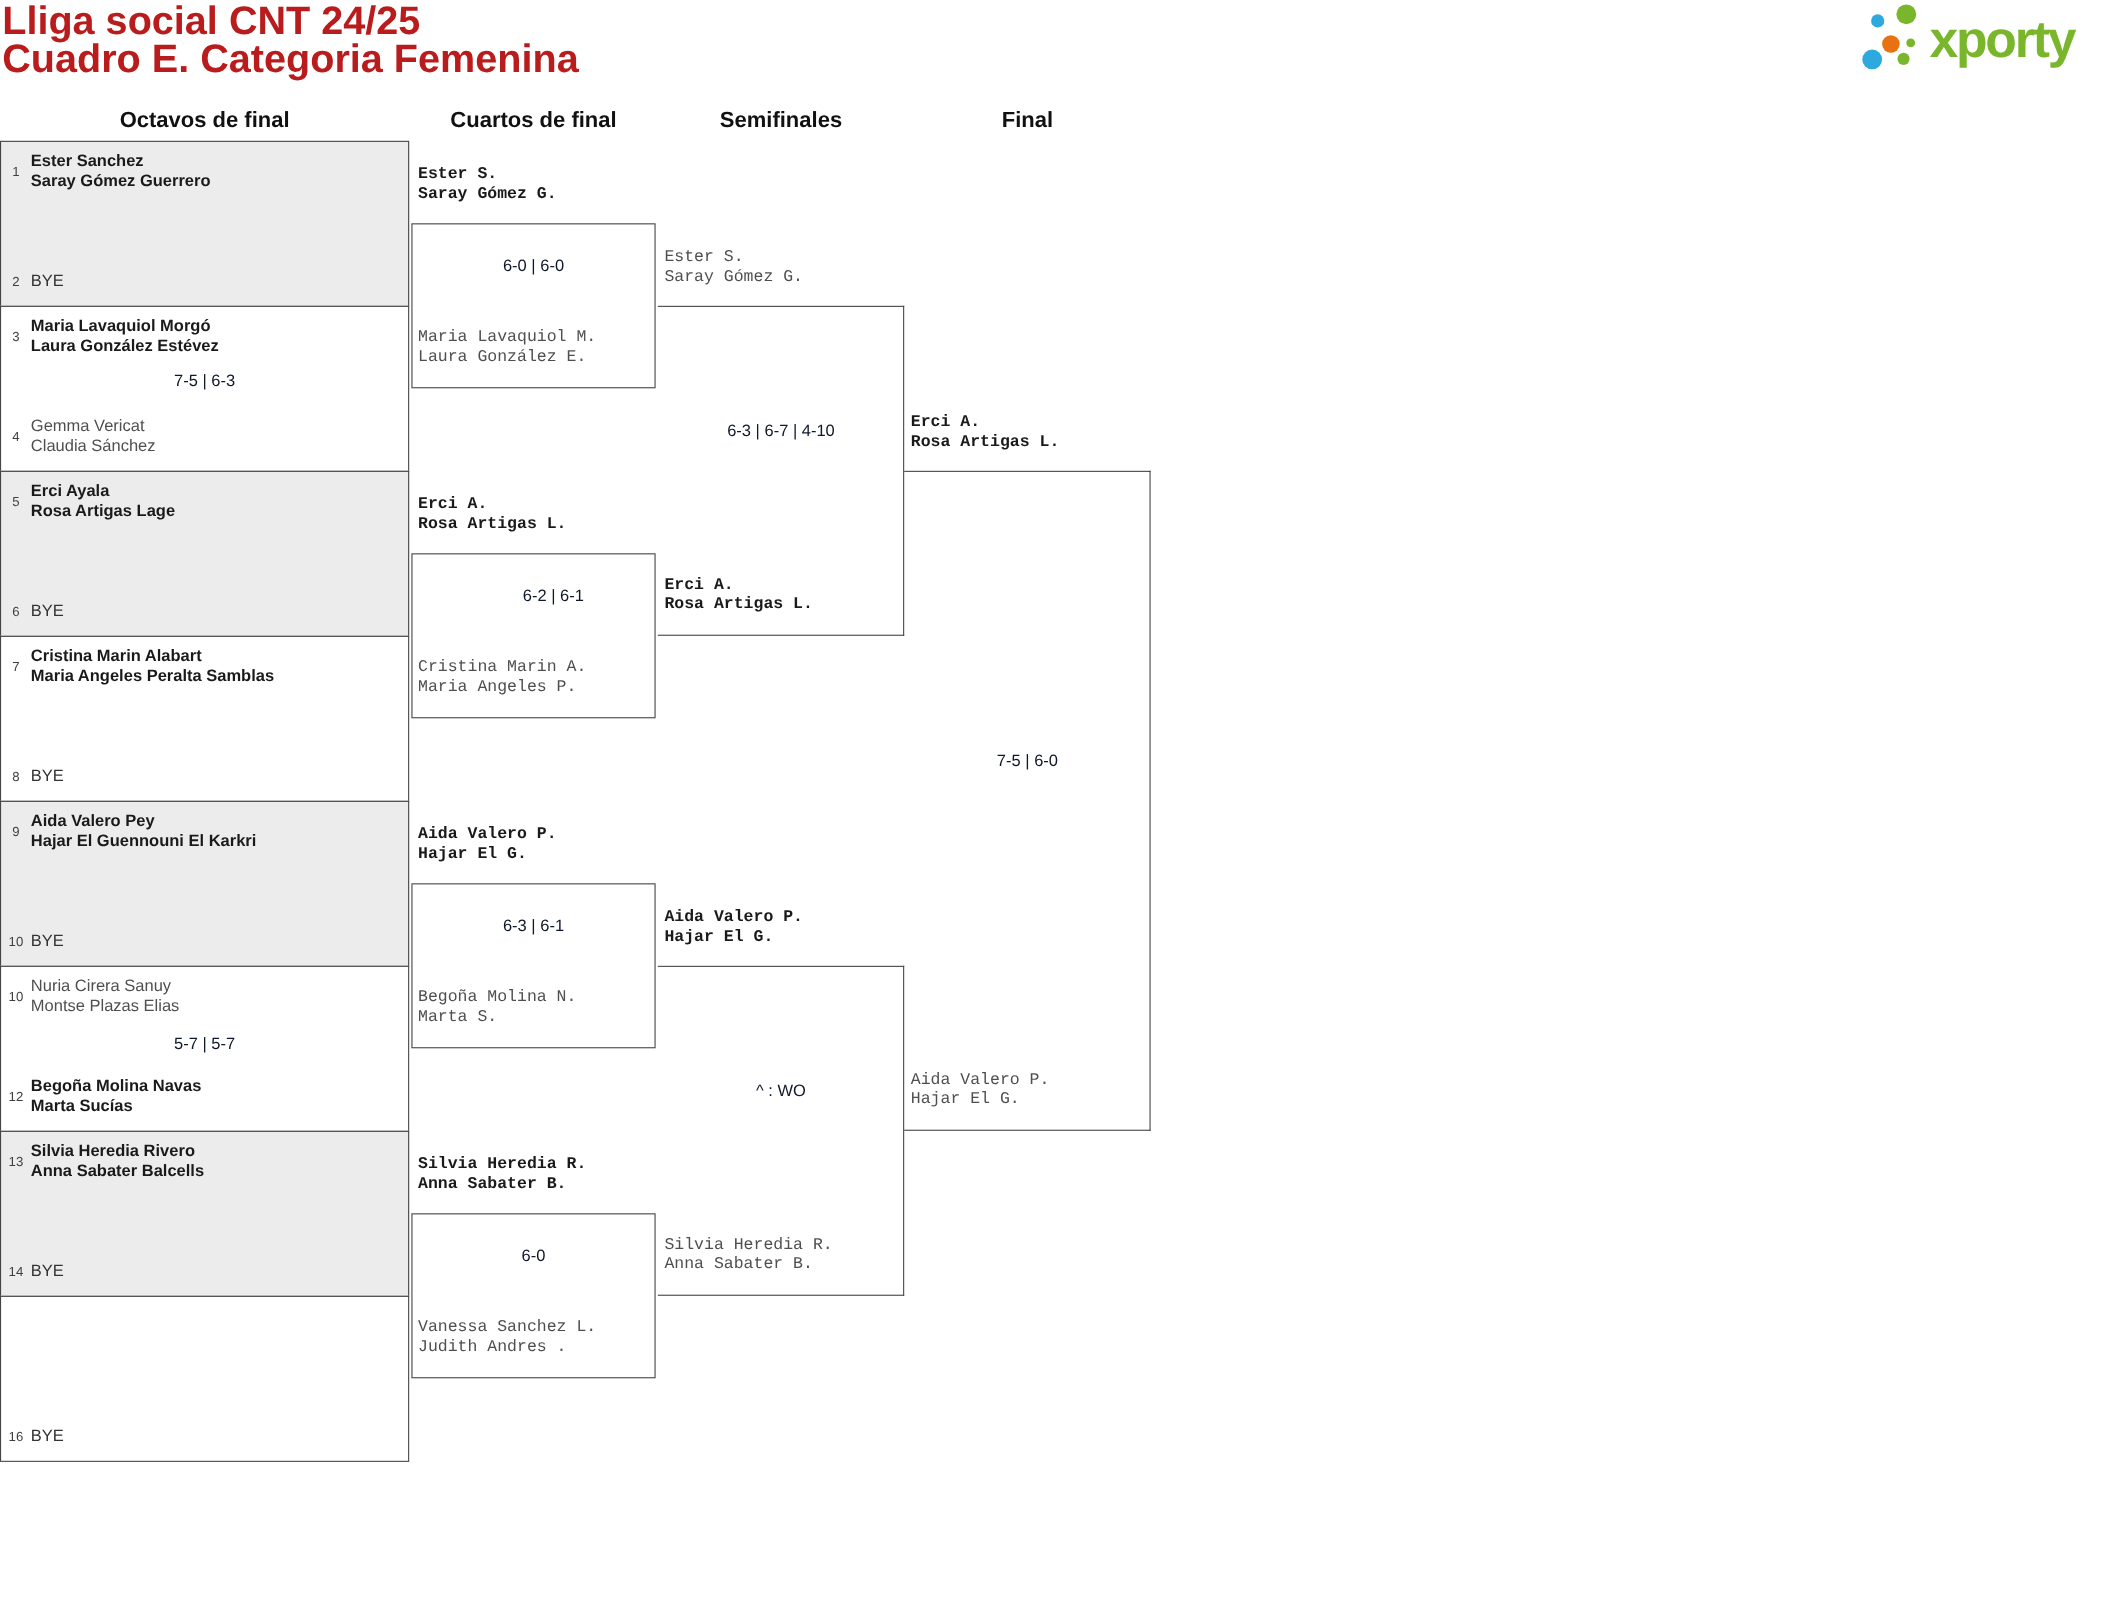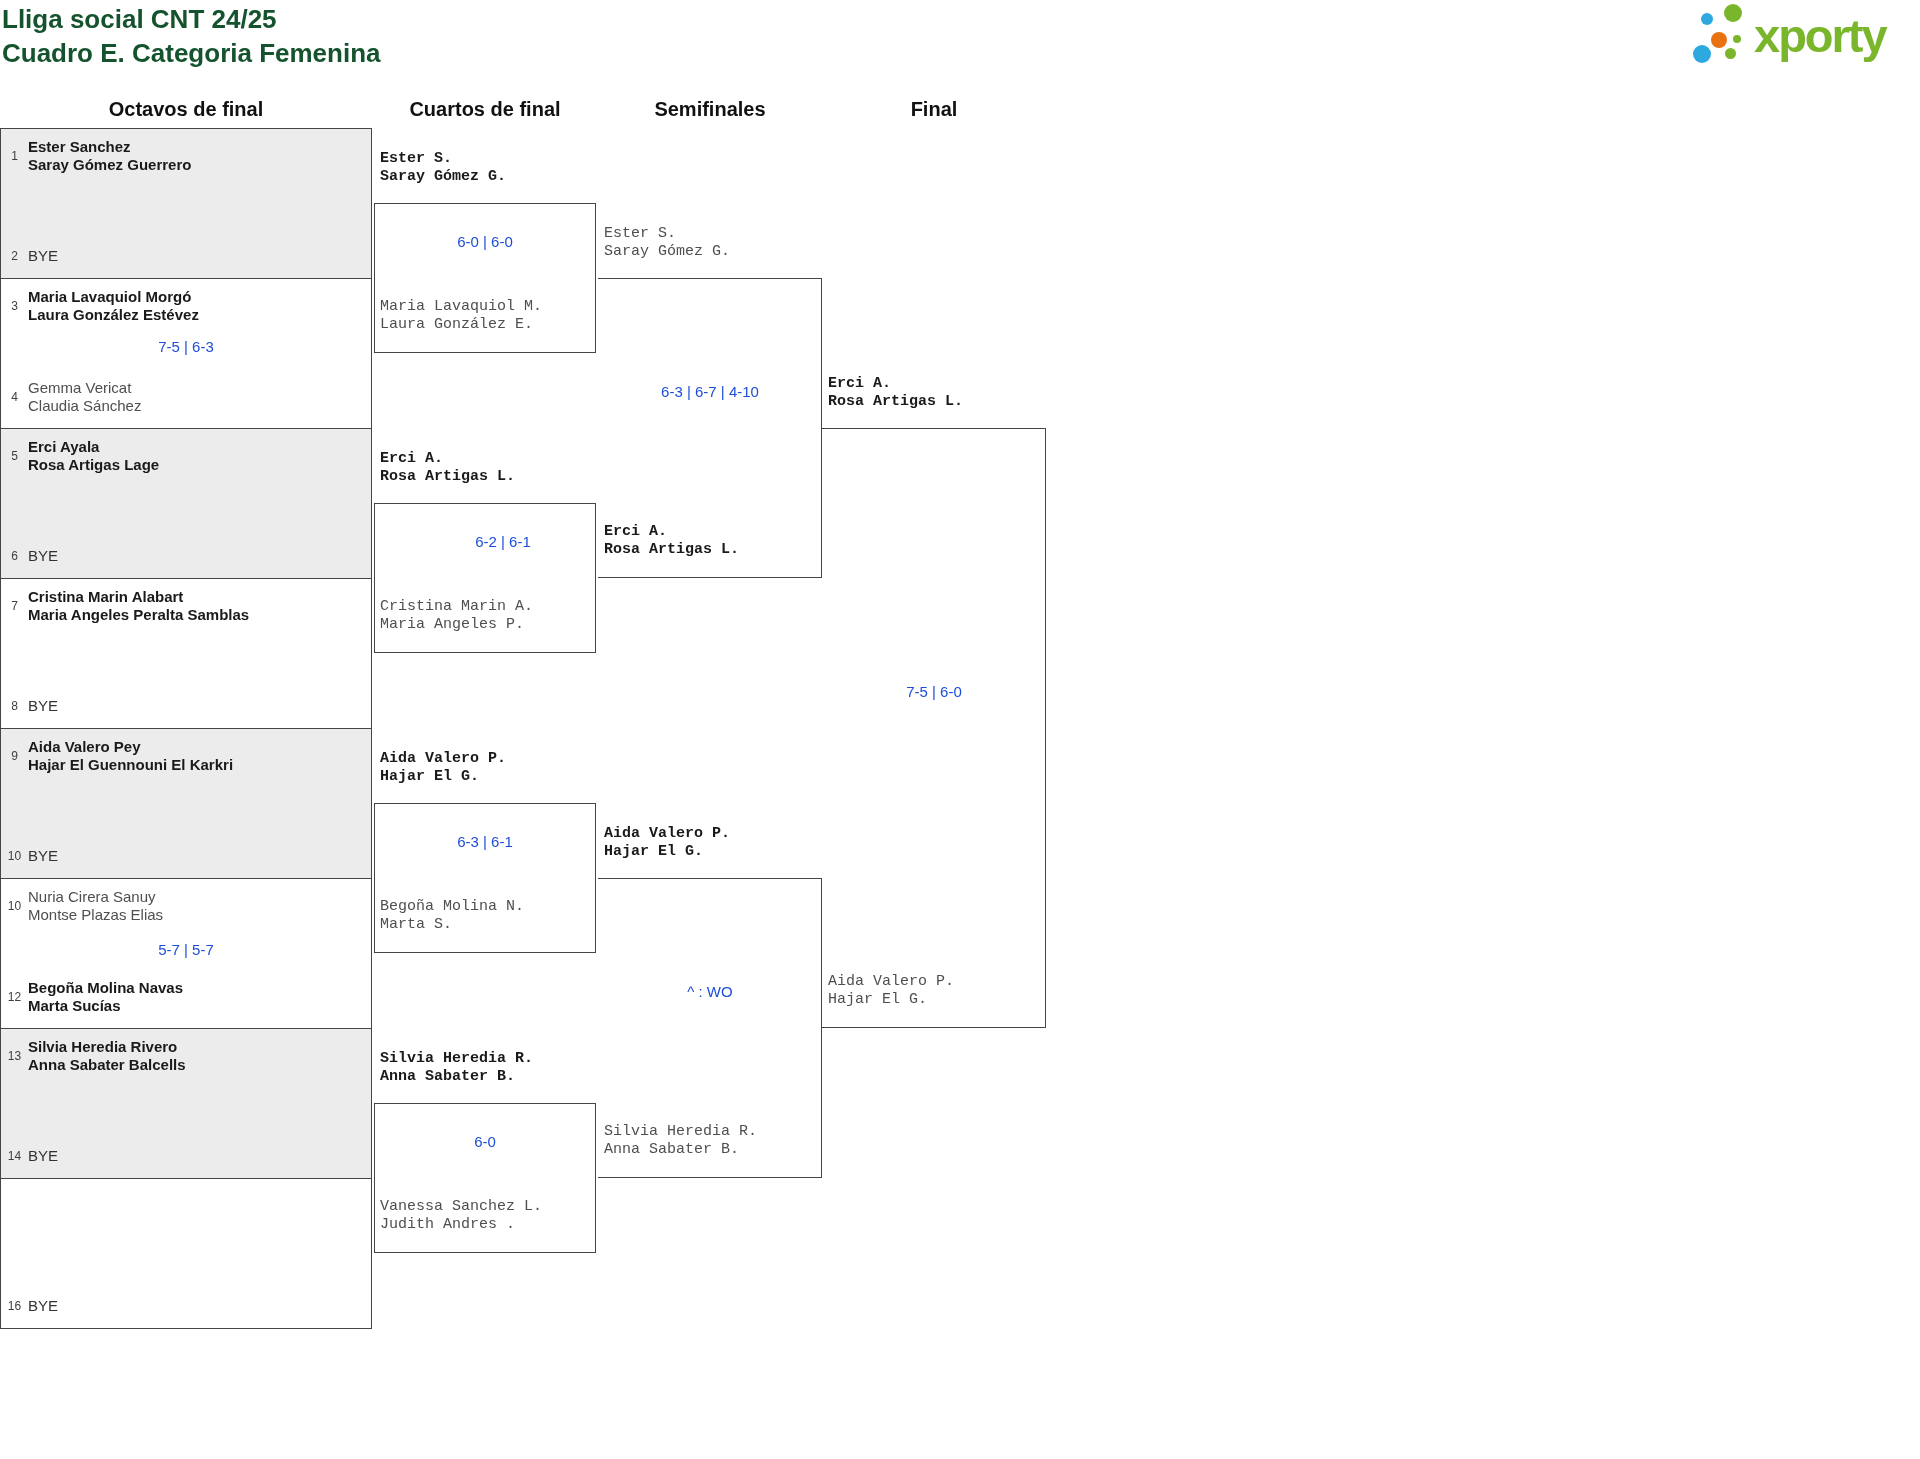--- a/index.html
+++ b/index.html
@@ -4,21 +4,21 @@
 <style>
   * { margin:0; padding:0; box-sizing:border-box; }
   html,body { background:#ffffff; }
   body {
     width:1920px; height:1459px; position:relative; overflow:hidden;
     font-family:"Liberation Sans","DejaVu Sans",sans-serif; color:#1d1d1d;
   }
   .page { position:absolute; inset:0; }
 
   
-  .title { position:absolute; left:2px; top:2px; font-size:26px; line-height:34px; font-weight:700; color:#14532d; }
+  .title { position:absolute; left:2px; top:2px; font-size:36px; line-height:34px; font-weight:700; color:#b91c1c; }
 
   
   .logo { position:absolute; left:1688px; top:0; width:232px; height:84px; display:block; text-decoration:none; cursor:pointer; }
   .dot { position:absolute; border-radius:50%; }
   .wordmark { position:absolute; left:66px; top:8px; font-size:47px; font-weight:700; letter-spacing:-2px; color:#7ab62c; }
 
   
   .hdr { position:absolute; top:98px; text-align:center; font-size:20px; font-weight:600; color:#111; }
 
   
@@ -33,21 +33,21 @@
   .seed { width:27px; flex:0 0 27px; text-align:center; font-size:12px; color:#3f3f3f; }
   .names { flex:1; font-size:15px; line-height:18px; }
   .winner { color:#1a1a1a; font-weight:700; }
   .loser { color:#4f4f4f; font-weight:400; }
   .bye { color:#333333; font-weight:400; }
 
   
   .tlabel { position:absolute; width:216px; font-size:15px; line-height:18px;font-family:Liberation Mono, monospace; }
 
   
-  .score { position:absolute; text-align:center; font-size:15px; line-height:18px; color:#1d4ed8; }
+  .score { position:absolute; text-align:center; font-size:15px; line-height:18px; color:#0f172a; }
 </style>
 </head>
 <body>
 
 <div class="page">
 
   <div class="title">
     <div>Lliga social CNT 24/25</div>
     <div>Cuadro E. Categoria Femenina</div>
   </div>

